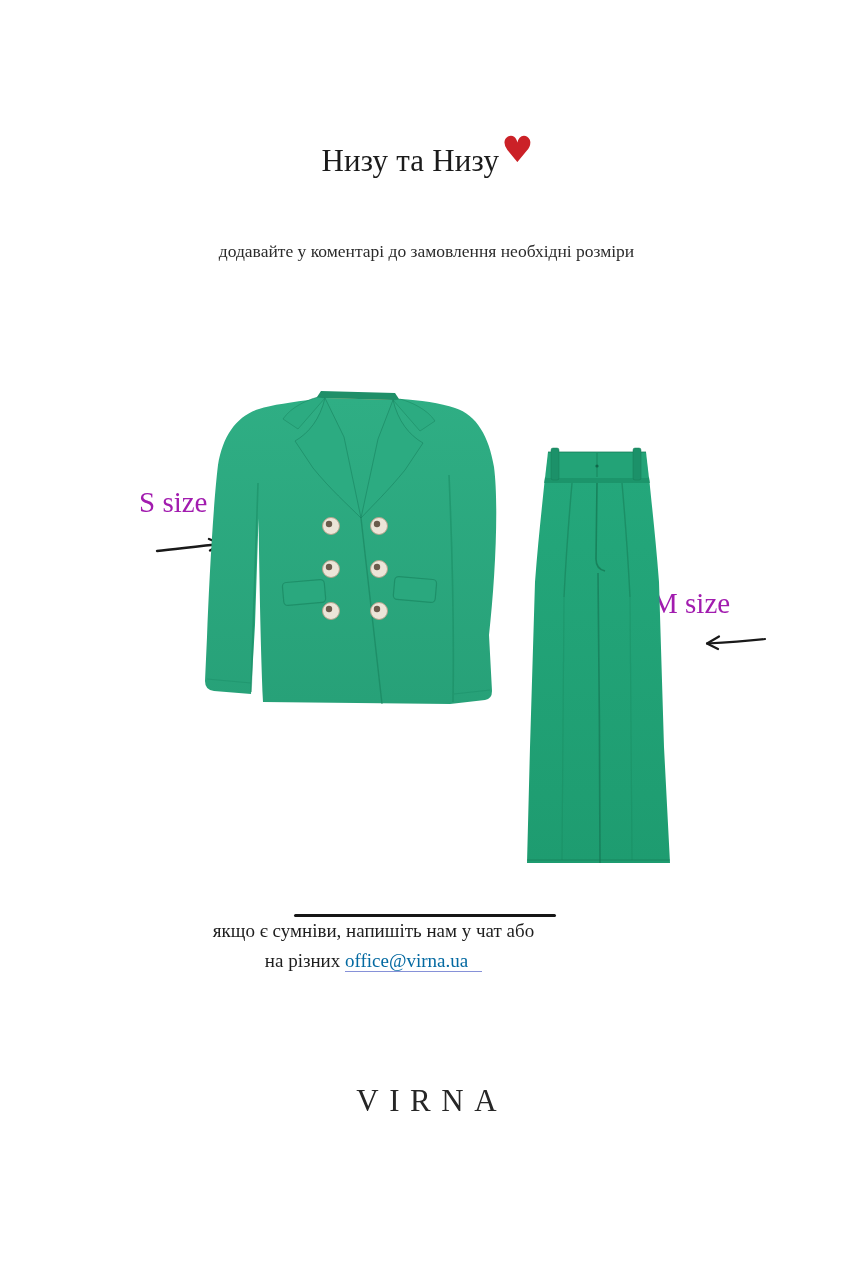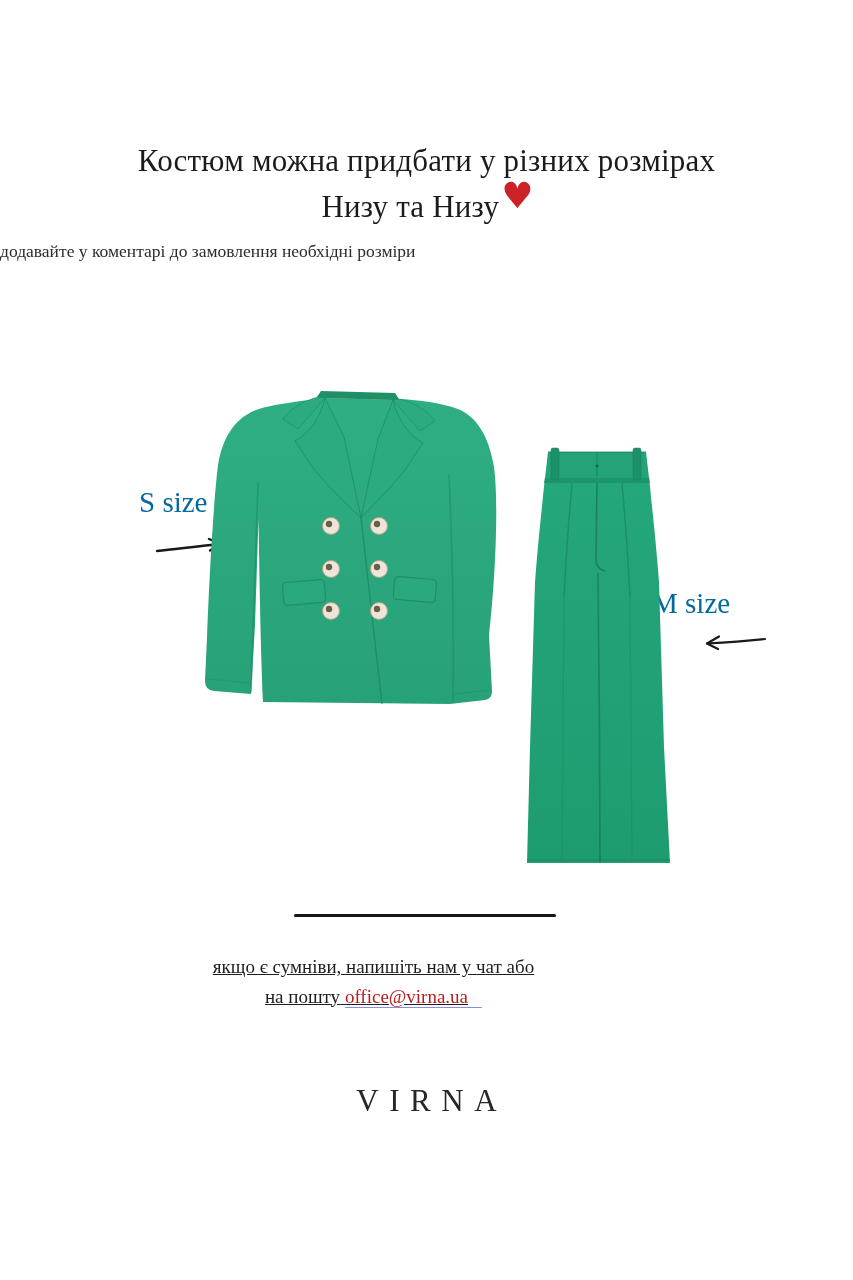--- a/index.html
+++ b/index.html
@@ -24,68 +24,67 @@
   .heart {
     display: inline-block;
     color: #cb2127;
     font-size: 36px;
     line-height: 0;
     position: relative; top: -9px; left: 2px;
     font-family: "DejaVu Sans", sans-serif;
   }
   .subtitle {
     position: absolute; top: 241px; left: 0; width: 853px;
-    text-align: left;
+    text-align: center;
     font-size: 17.5px; color: #2b2b2b;
   }
   
   .jacket-wrap   { position: absolute; top: 385px; left: 201px; width: 312px; height: 330px; }
   .trousers-wrap { position: absolute; top: 447px; left: 520px; width: 160px; height: 425px; }
   .size-label {
     position: absolute;
-    font-size: 29px; color: #0369a1;
+    font-size: 29px; color: #a21caf;
     white-space: nowrap;
   }
   .s-size { top: 486px; left: 139px; }
   .m-size { top: 587px; left: 652px; }
   .arrow { position: absolute; }
   .arrow-right { top: 536px; left: 155px; }
   .arrow-left  { top: 633px; left: 702px; }
   
   .divider {
     position: absolute; top: 914px; left: 294px;
     width: 262px; height: 3px;
     background: #161616; border-radius: 2px;
   }
   .contact {
-    position: absolute; top: 952px; left: 0; width: 747px;
-    text-align: center;
-    font-size: 19px; line-height: 29.5px; color: #1e1e1e; text-decoration: underline;
+    position: absolute; top: 916px; left: 0; width: 747px;
+    text-align: center;
+    font-size: 19px; line-height: 29.5px; color: #1e1e1e;
   }
   .email-link {
-    color: #b91c1c;
+    color: #0369a1;
     text-decoration: none;
     border-bottom: 1.5px solid #8691d8;
     padding-right: 14px;
     cursor: pointer;
   }
   .brand-logo {
     position: absolute; top: 1083px; left: 0; width: 853px;
     text-align: center;
     font-size: 31px; color: #262626;
     letter-spacing: 0.34em; text-indent: 0.34em;
   }
 </style>
 </head>
 <body>
 
 <div class="page">
 
   <div class="title">
-    <div class="title-line">Костюм можна придбати у різних розмірах</div>
     <div class="title-line"><span>Низу та Низу</span><span class="heart">♥</span></div>
   </div>
   <div class="subtitle">додавайте у коментарі до замовлення необхідні розміри</div>
 
   <div class="size-label s-size">S size</div>
   <svg class="arrow arrow-right" width="78" height="20" viewBox="0 0 78 20">
     <path d="M2,15 C 22,13 44,10 66,8" fill="none" stroke="#191919" stroke-width="2.4" stroke-linecap="round"></path>
     <path d="M66,8 L54,3 M66,8 L55,14.5" fill="none" stroke="#191919" stroke-width="2.4" stroke-linecap="round"></path>
   </svg>
 
@@ -219,20 +218,20 @@
     <path d="M78,126 C 79,210 80,330 80,416" fill="none" stroke="#11684a" stroke-width="1.6" opacity="0.5"></path>
 
     <path d="M7,413 L150,413" stroke="#147a55" stroke-width="1.6" opacity="0.4" fill="none"></path>
   </svg>
 
   <div class="divider"></div>
 
   <div class="contact">
     <div>якщо є сумніви, напишіть нам у чат або</div>
     <div>
-      <span>на пошту</span>
+      <span>на різних</span>
       <a class="email-link">office@virna.ua</a>
     </div>
   </div>
 
   <div class="brand-logo">VIRNA</div>
 
 </div>
 
 </body></html>

